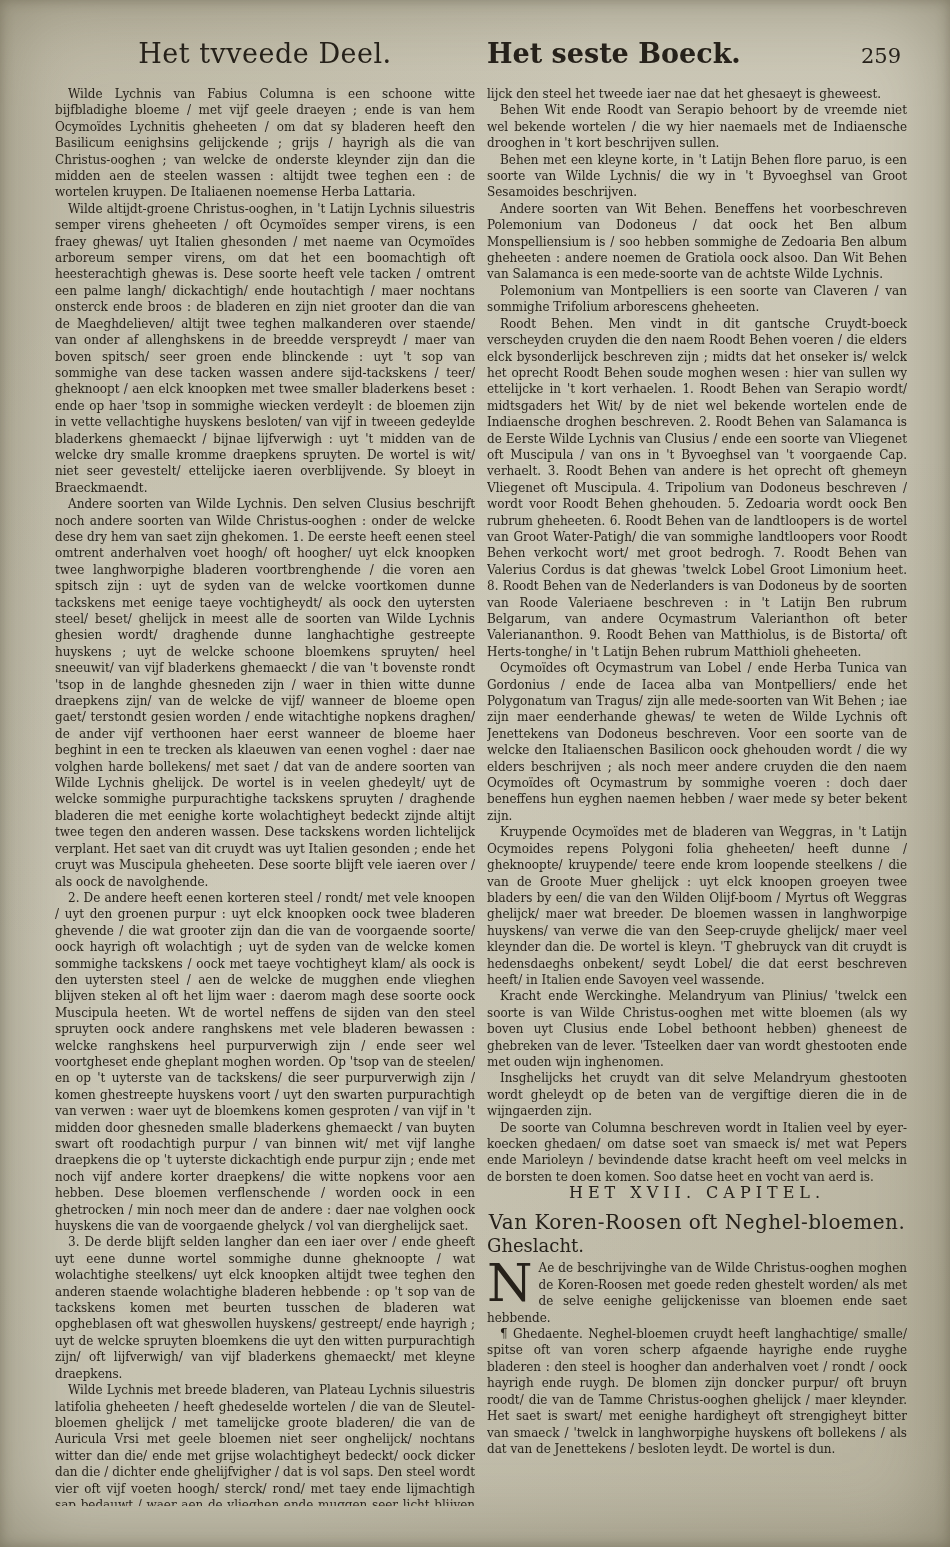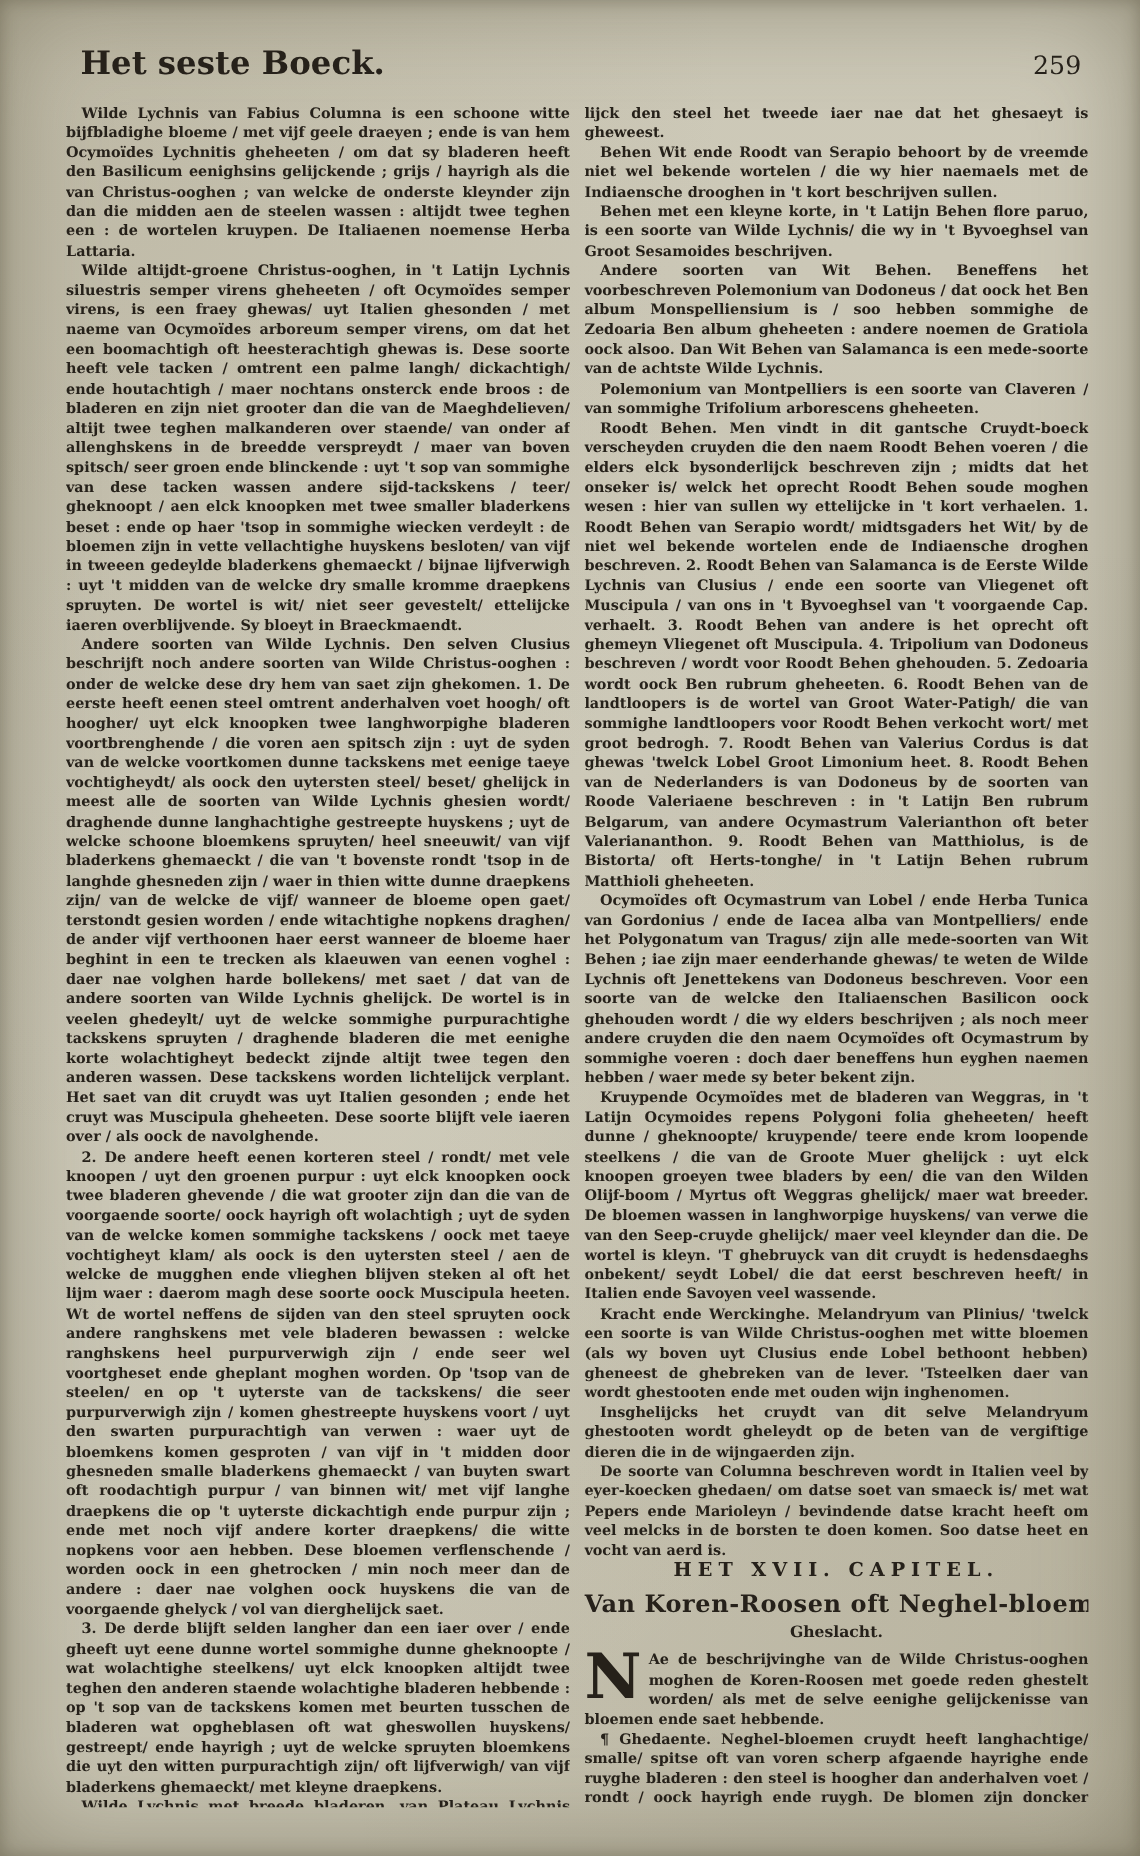--- a/index.html
+++ b/index.html
@@ -50,21 +50,20 @@
     gap: 12px;
   }
   .col {
     width: 420px;
     height: 100%;
     overflow: hidden;
     font-size: 12px;
     line-height: 16.4px;
     text-align: justify;
     text-justify: inter-word;
-    font-weight: bold;
   }
   .col p { text-indent: 13px; }
   .col p.no-indent { text-indent: 0; }
   .chapter-head {
     text-align: center;
     text-indent: 0 !important;
     font-size: 16px;
     letter-spacing: 5px;
     white-space: nowrap;
   }
@@ -72,38 +71,39 @@
     margin-top: 12px;
     text-align: center;
     text-indent: 0 !important;
     font-size: 20px;
     letter-spacing: 0.5px;
     white-space: nowrap;
   }
   .section-label {
     margin-top: 8px;
     margin-bottom: 6px;
-    text-align: center;
+    text-align: left;
     text-indent: 0 !important;
-    font-size: 13px;
+    font-size: 18px;
   }
   .opening { text-indent: 0 !important; }
   .drop-cap {
     float: left;
     font-size: 52px;
     line-height: 42px;
     padding: 2px 6px 0 0;
   }
 </style>
 </head>
 <body>
 
 <div class="sheet">
 
   <div class="running-head">
+    <div class="head-left">Het tvveede Deel.</div>
     <div class="head-right">Het seste Boeck.</div>
     <div class="folio">259</div>
   </div>
 
   <div class="columns">
 
     <div class="col">
       <p>Wilde Lychnis van Fabius Columna is een schoone witte bijfbladighe bloeme / met vijf geele draeyen ; ende is van hem Ocymoïdes Lychnitis gheheeten / om dat sy bladeren heeft den Basilicum eenighsins gelijckende ; grijs / hayrigh als die van Christus-ooghen ; van welcke de onderste kleynder zijn dan die midden aen de steelen wassen : altijdt twee teghen een : de wortelen kruypen. De Italiaenen noemense Herba Lattaria.</p>
       <p>Wilde altijdt-groene Christus-ooghen, in 't Latijn Lychnis siluestris semper virens gheheeten / oft Ocymoïdes semper virens, is een fraey ghewas/ uyt Italien ghesonden / met naeme van Ocymoïdes arboreum semper virens, om dat het een boomachtigh oft heesterachtigh ghewas is. Dese soorte heeft vele tacken / omtrent een palme langh/ dickachtigh/ ende houtachtigh / maer nochtans onsterck ende broos : de bladeren en zijn niet grooter dan die van de Maeghdelieven/ altijt twee teghen malkanderen over staende/ van onder af allenghskens in de breedde verspreydt / maer van boven spitsch/ seer groen ende blinckende : uyt 't sop van sommighe van dese tacken wassen andere sijd-tackskens / teer/ gheknoopt / aen elck knoopken met twee smaller bladerkens beset : ende op haer 'tsop in sommighe wiecken verdeylt : de bloemen zijn in vette vellachtighe huyskens besloten/ van vijf in tweeen gedeylde bladerkens ghemaeckt / bijnae lijfverwigh : uyt 't midden van de welcke dry smalle kromme draepkens spruyten. De wortel is wit/ niet seer gevestelt/ ettelijcke iaeren overblijvende. Sy bloeyt in Braeckmaendt.</p>
       <p>Andere soorten van Wilde Lychnis. Den selven Clusius beschrijft noch andere soorten van Wilde Christus-ooghen : onder de welcke dese dry hem van saet zijn ghekomen. 1. De eerste heeft eenen steel omtrent anderhalven voet hoogh/ oft hoogher/ uyt elck knoopken twee langhworpighe bladeren voortbrenghende / die voren aen spitsch zijn : uyt de syden van de welcke voortkomen dunne tackskens met eenige taeye vochtigheydt/ als oock den uytersten steel/ beset/ ghelijck in meest alle de soorten van Wilde Lychnis ghesien wordt/ draghende dunne langhachtighe gestreepte huyskens ; uyt de welcke schoone bloemkens spruyten/ heel sneeuwit/ van vijf bladerkens ghemaeckt / die van 't bovenste rondt 'tsop in de langhde ghesneden zijn / waer in thien witte dunne draepkens zijn/ van de welcke de vijf/ wanneer de bloeme open gaet/ terstondt gesien worden / ende witachtighe nopkens draghen/ de ander vijf verthoonen haer eerst wanneer de bloeme haer beghint in een te trecken als klaeuwen van eenen voghel : daer nae volghen harde bollekens/ met saet / dat van de andere soorten van Wilde Lychnis ghelijck. De wortel is in veelen ghedeylt/ uyt de welcke sommighe purpurachtighe tackskens spruyten / draghende bladeren die met eenighe korte wolachtigheyt bedeckt zijnde altijt twee tegen den anderen wassen. Dese tackskens worden lichtelijck verplant. Het saet van dit cruydt was uyt Italien gesonden ; ende het cruyt was Muscipula gheheeten. Dese soorte blijft vele iaeren over / als oock de navolghende.</p>

